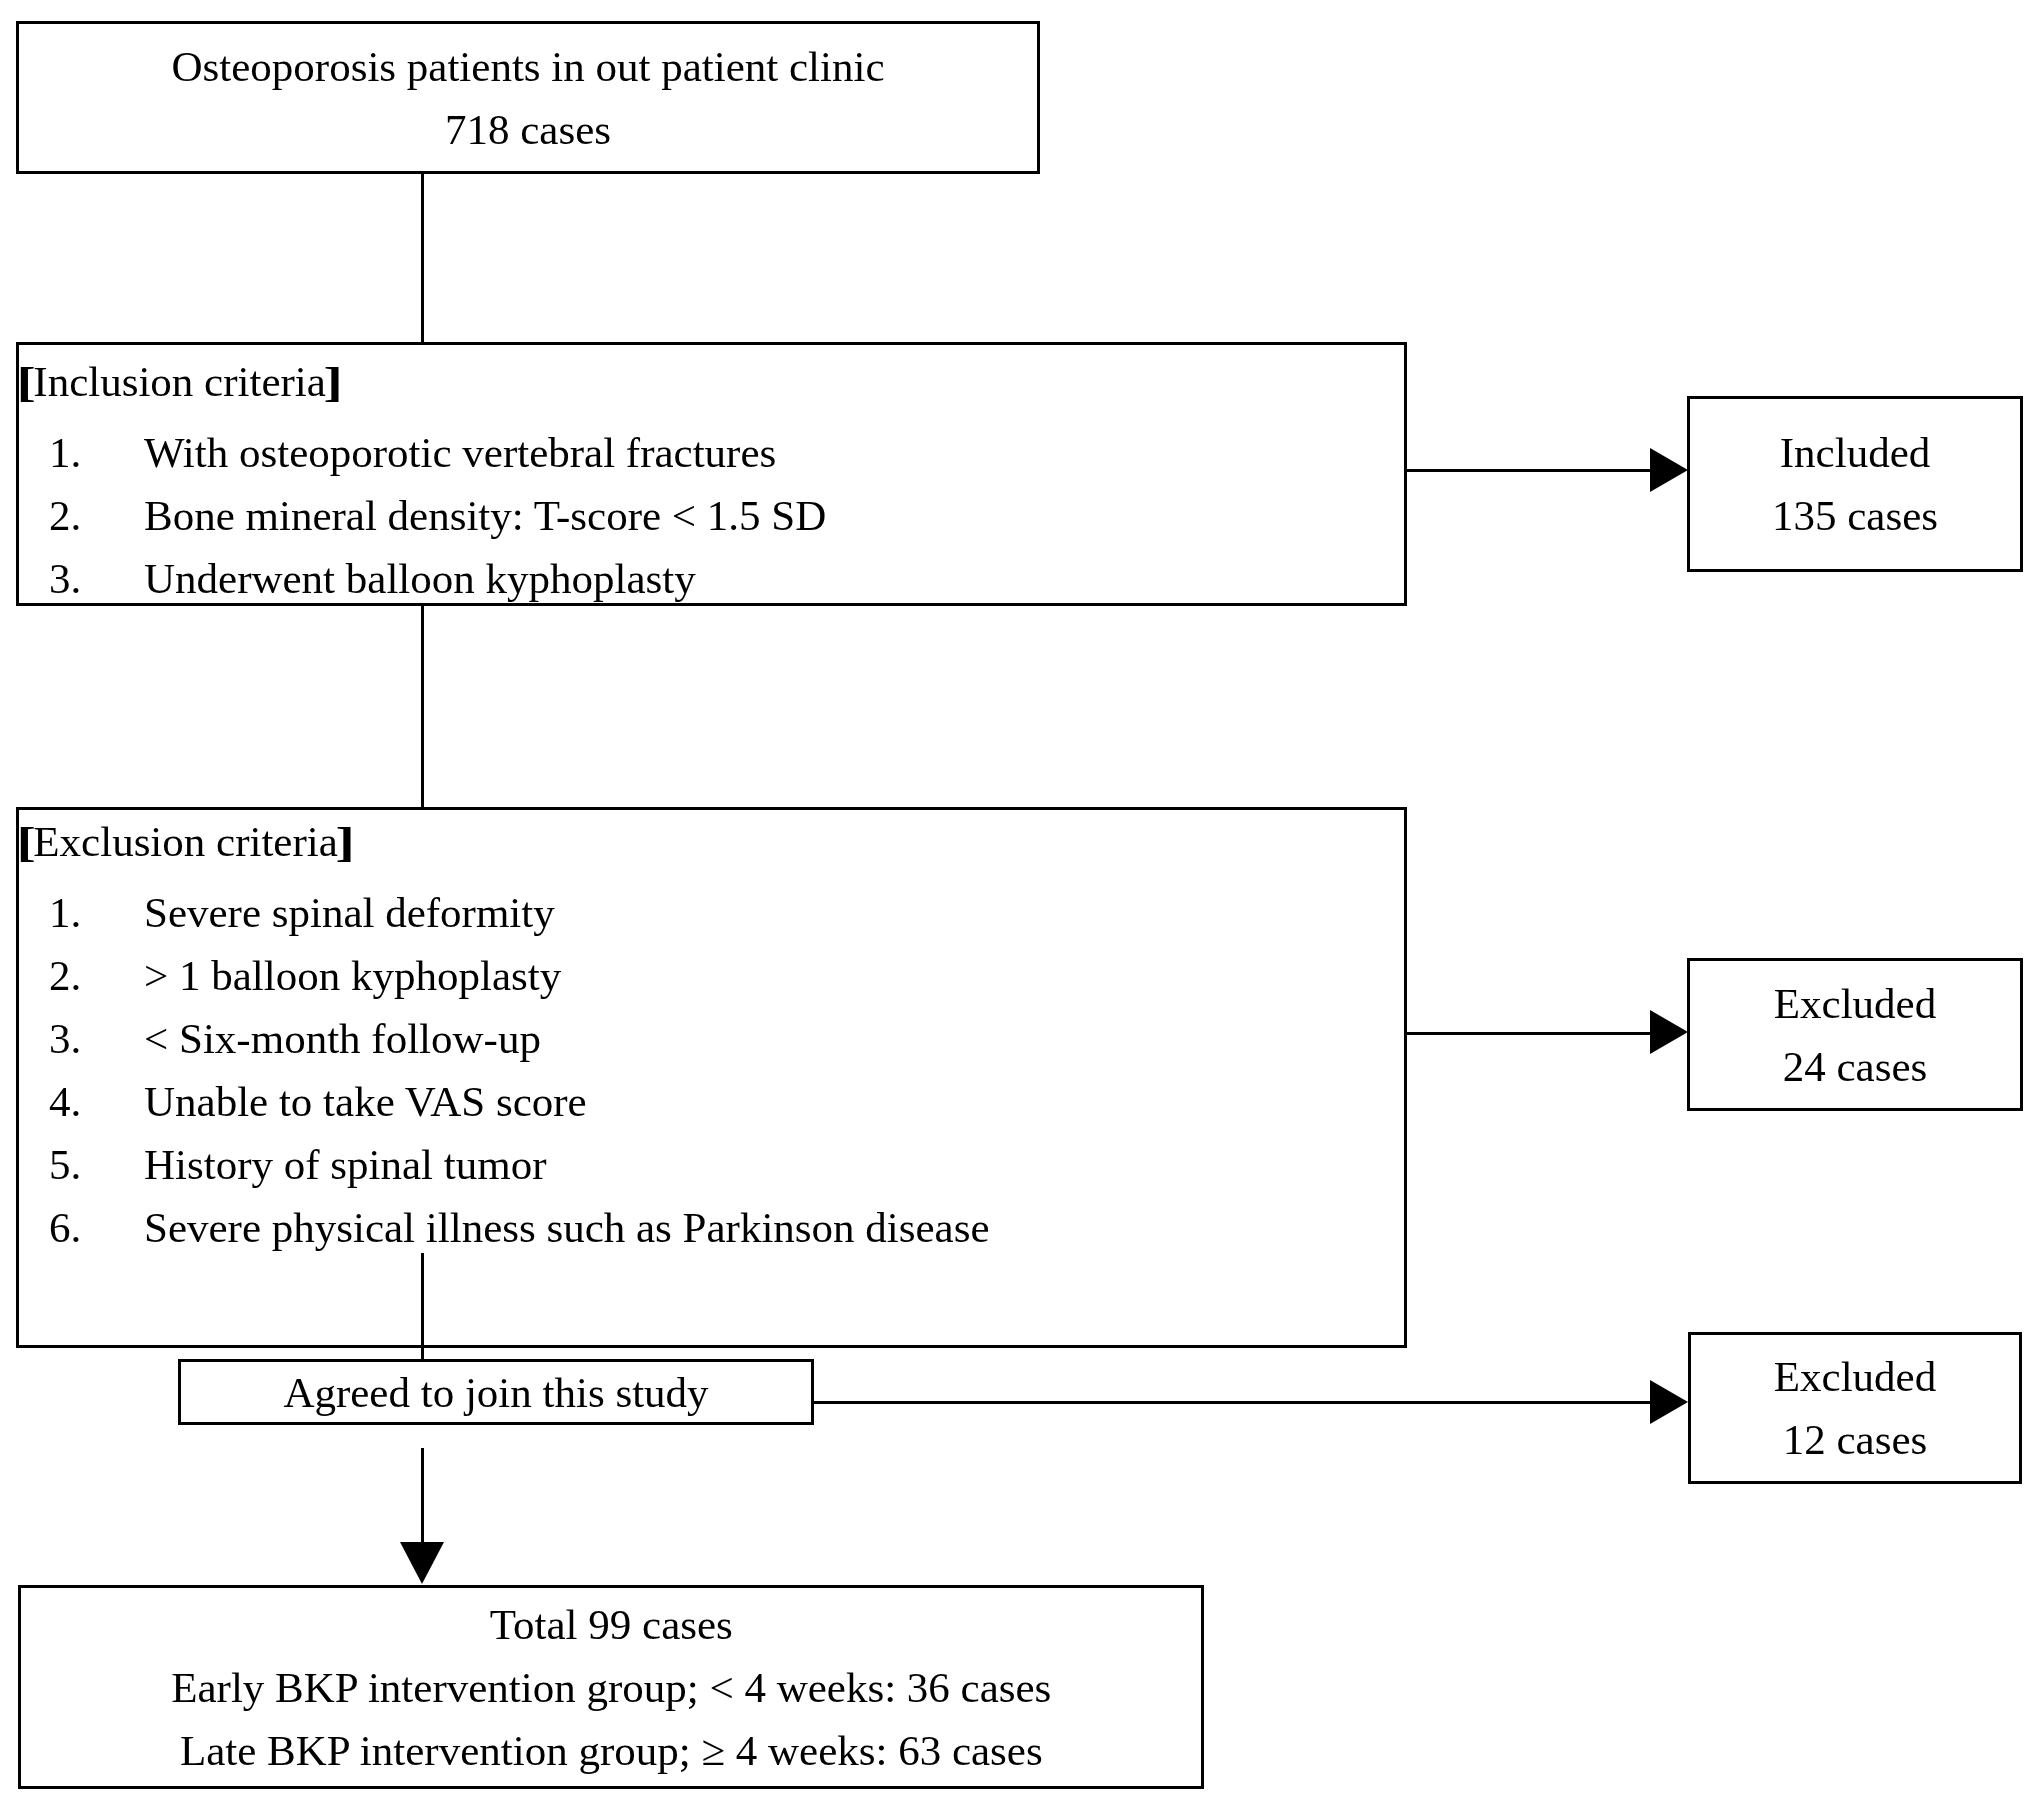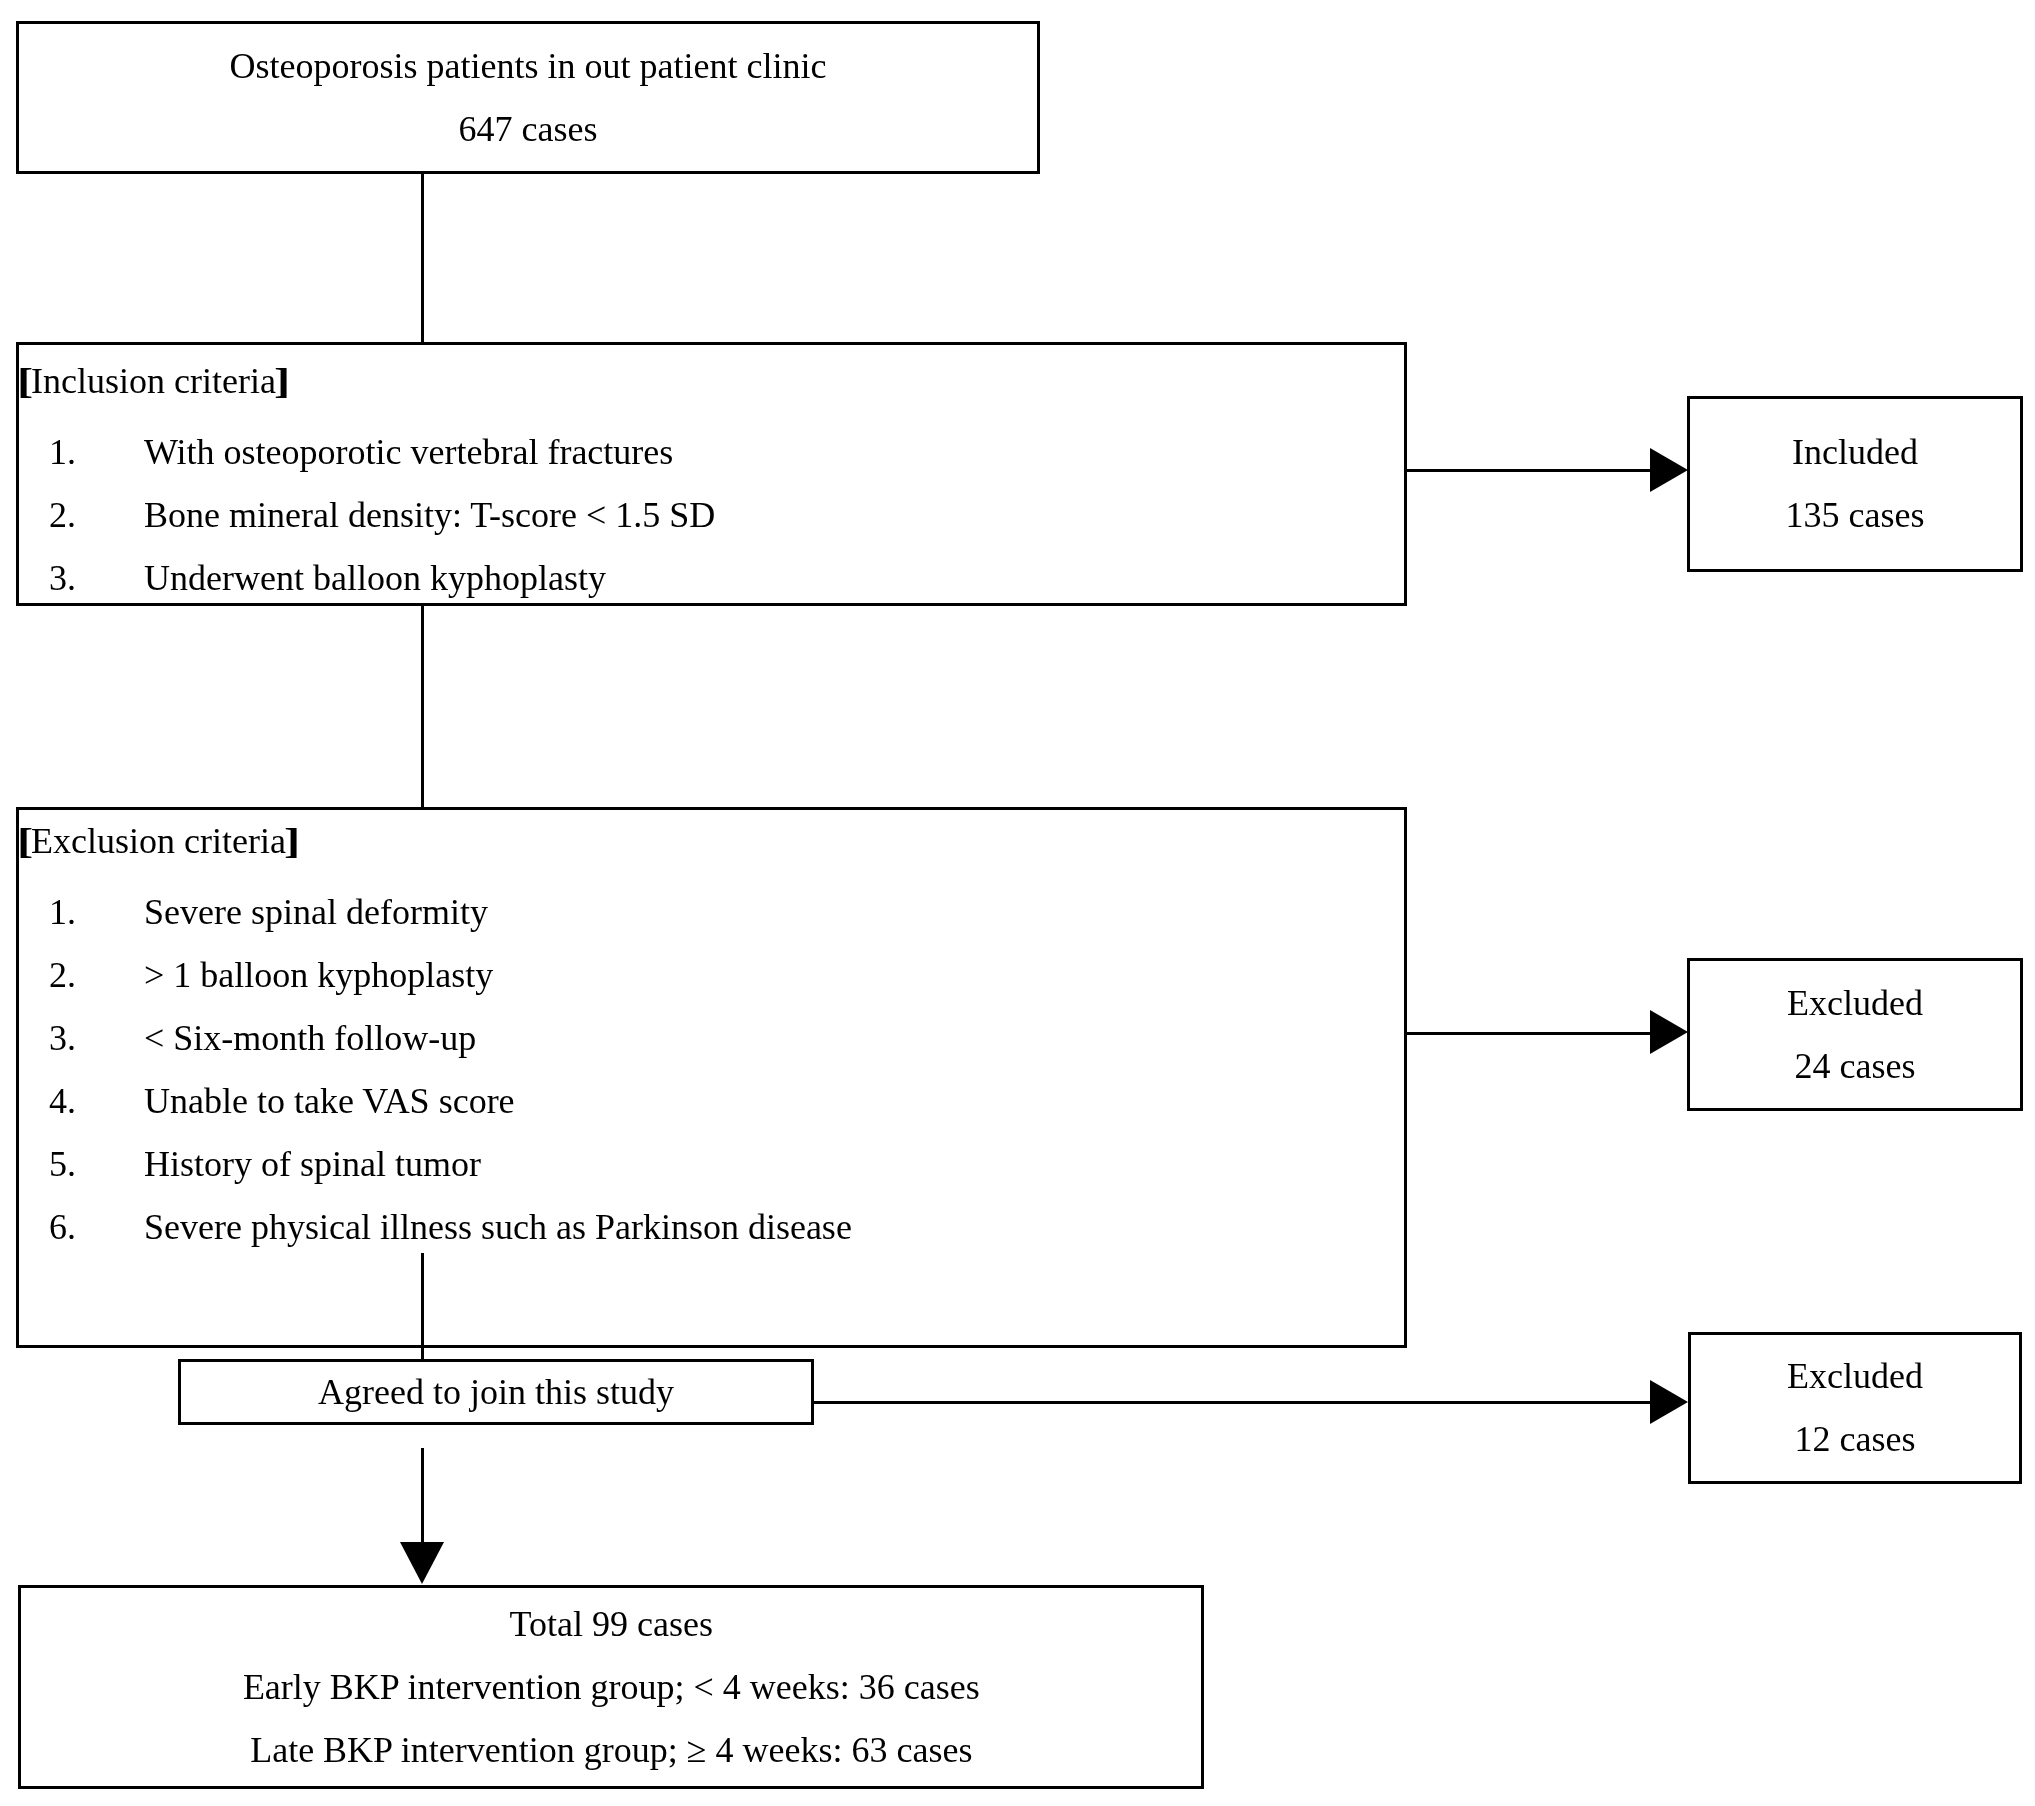--- a/index.html
+++ b/index.html
@@ -3,21 +3,21 @@
 <meta charset="utf-8">
 <style>
   :root { --ink:#000000; --paper:#ffffff; }
   html,body { margin:0; padding:0; background:var(--paper); }
   .canvas {
     position:relative;
     width:2035px; height:1806px;
     background:var(--paper);
     color:var(--ink);
     font-family:"Liberation Serif","DejaVu Serif",serif;
-    font-size:36px;
+    font-size:43px;
     line-height:63px;
   }
   .box {
     position:absolute;
     box-sizing:border-box;
     border:3.7px solid var(--ink);
     background:var(--paper);
   }
   .center {
     display:flex; flex-direction:column;
@@ -80,21 +80,21 @@
   #box-total       { left:18.3px;   top:1585px; width:1186px; height:204px; }
 </style>
 </head>
 <body>
 
 <div class="canvas">
 
   <div class="box" id="box-source">
     <div class="center">
       <div>Osteoporosis patients in out patient clinic</div>
-      <div>647 cases</div>
+      <div>718 cases</div>
     </div>
   </div>
 
   <div class="vline" id="line-src-inc"></div>
 
   <div class="box crit-pad" id="box-inclusion">
     <div class="heading bracket-fix"><span class="lent">[</span>Inclusion criteria<span class="lent">]</span></div>
     <ol class="crit-list">
       <li class="crit-item">With osteoporotic vertebral fractures</li>
       <li class="crit-item">Bone mineral density: T-score &lt; 1.5 SD</li>

